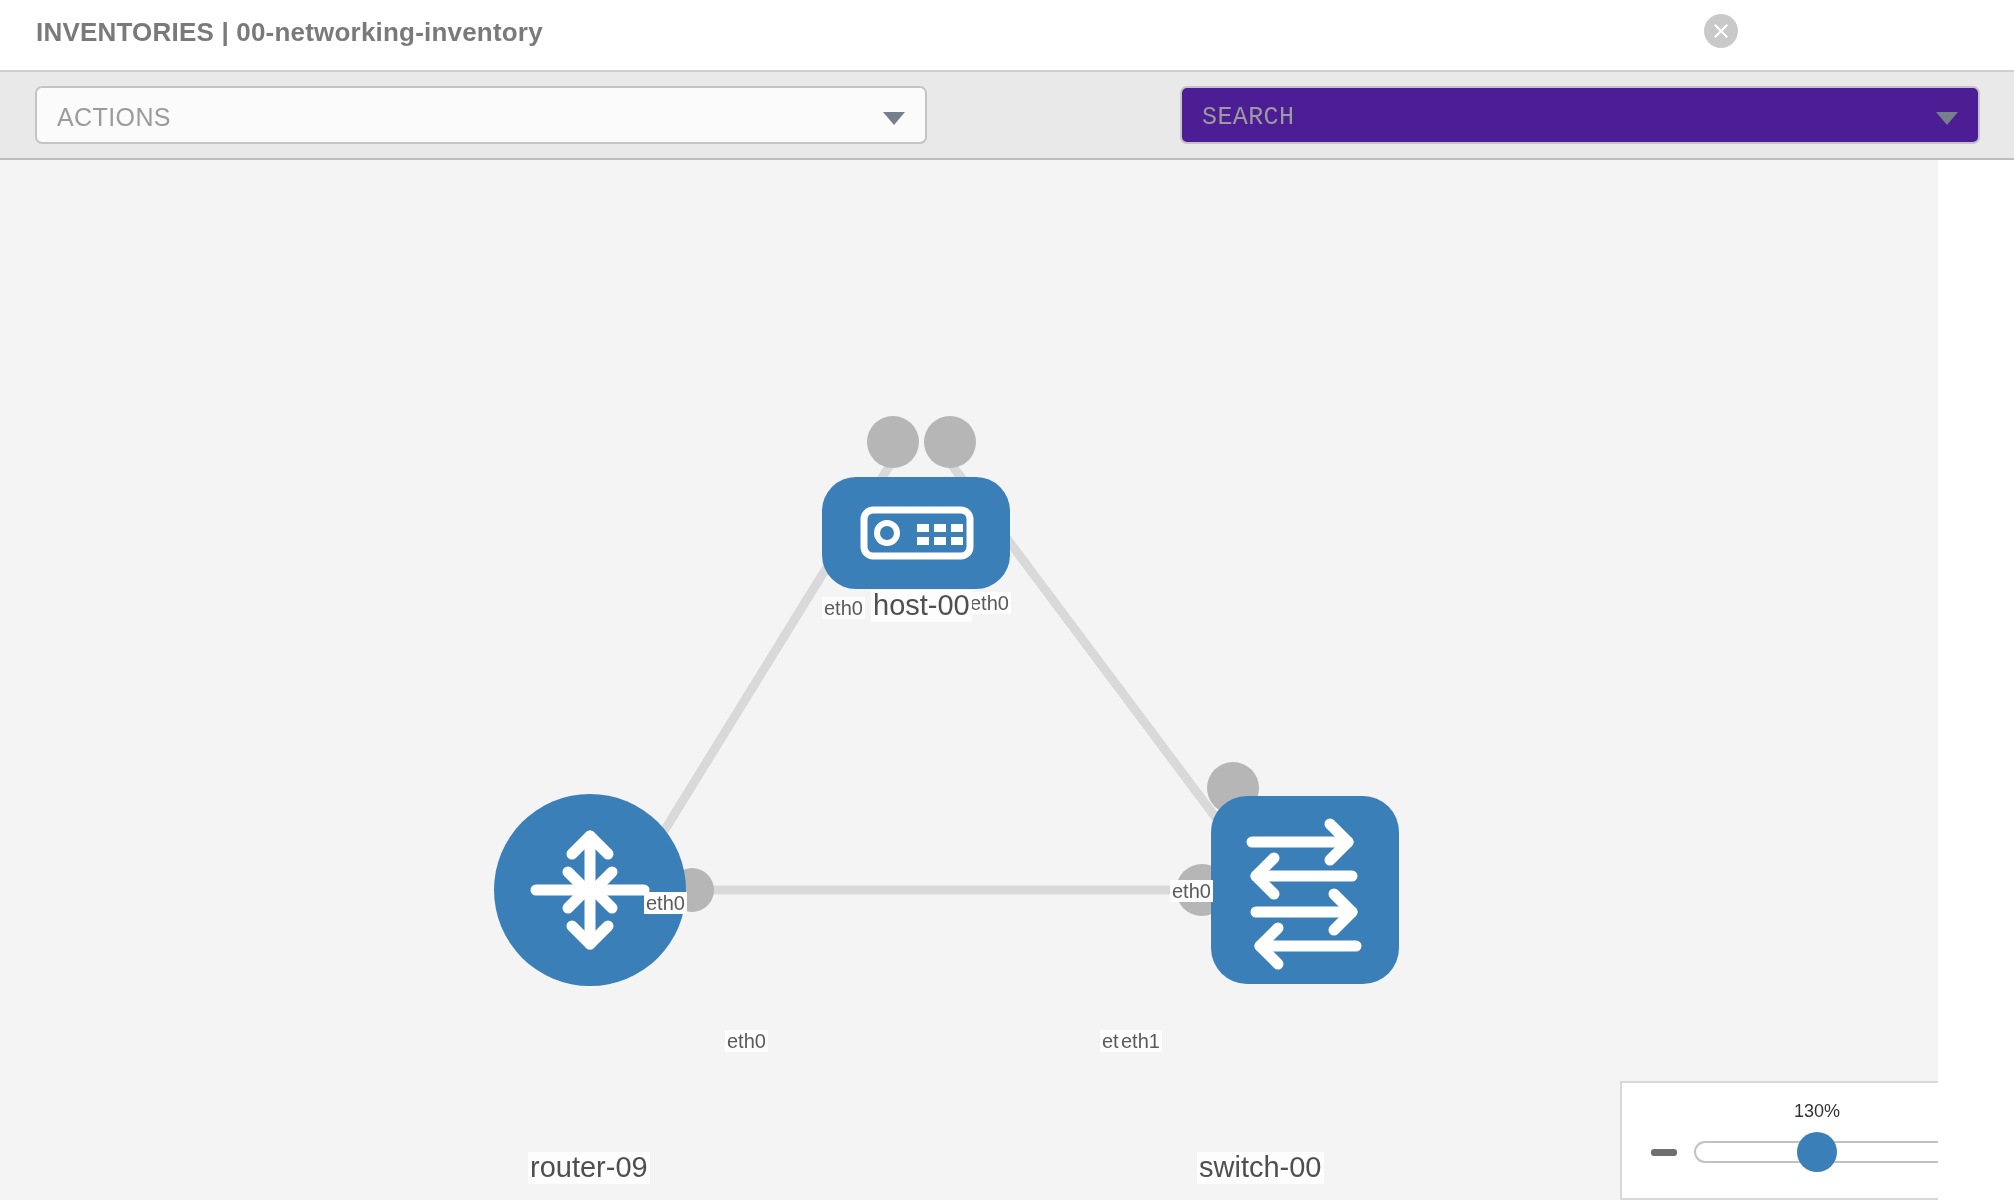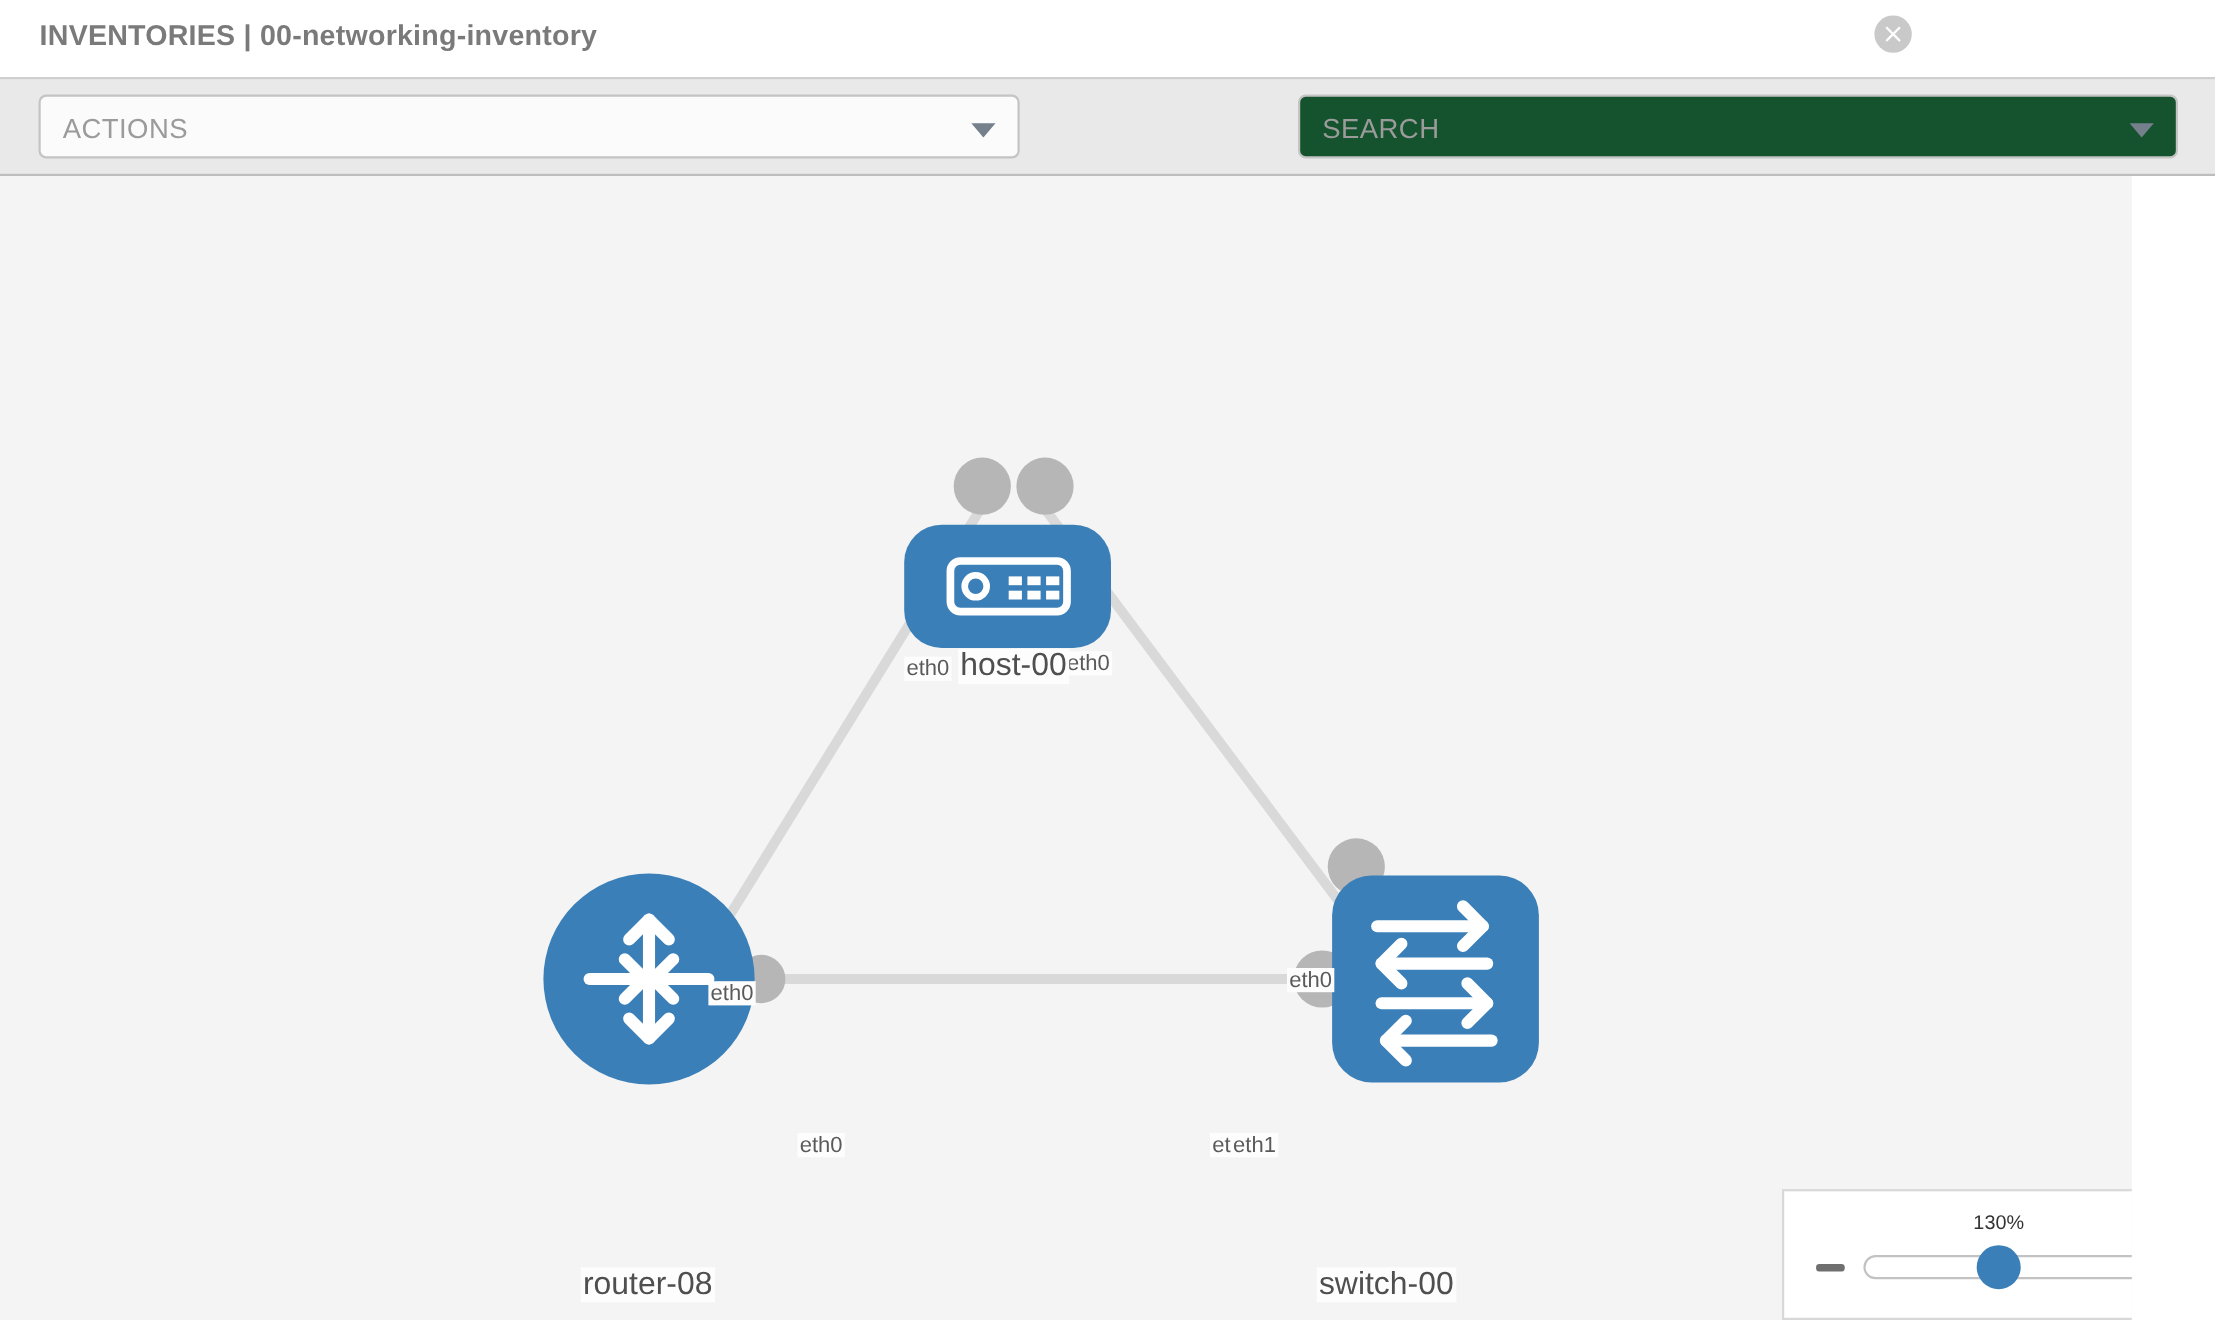--- a/index.html
+++ b/index.html
@@ -103,25 +103,26 @@
   }
   .tool-icon.wrench { left: 1045px; top: 90px; }
   .tool-icon.key    { left: 1113px; top: 90px; }
 
   .search-select {
     position: absolute;
     left: 1180px;
     top: 14px;
     width: 800px;
     height: 58px;
-    background: #14532d;
+    background: #4c1d95;
     border: 2px solid #c4c4c4;
     border-radius: 7px;
     box-sizing: border-box;
     cursor: text;
+    font-family: Liberation Mono, monospace;
   }
   .search-select .label {
     position: absolute;
     left: 20px;
     top: 15px;
     font-size: 25px;
     color: #9b9b9b;
     letter-spacing: 0.4px;
   }
 
@@ -348,21 +349,21 @@
     <span class="iface-label" style="left:1170px; top:720px;">eth0</span>
 
     <span class="iface-label" style="left:1100px; top:870px;">eth0</span>
 
     <span class="iface-label" style="left:1119px; top:870px;">eth1</span>
 
     <span class="iface-label" style="left:725px; top:870px;">eth0</span>
 
     <span class="node-label" style="left:871px; top:430px;">host-00</span>
 
-    <span class="node-label" style="left:528px; top:992px;">router-08</span>
+    <span class="node-label" style="left:528px; top:992px;">router-09</span>
 
     <span class="node-label" style="left:1197px; top:992px;">switch-00</span>
 
     <div class="zoom-panel" style="left:1620px; top:921px;">
       <div class="zoom-pct">130%</div>
 
       <div class="zoom-minus">
         <svg width="28" height="28" viewBox="0 0 28 28">
           <rect x="1" y="10" width="26" height="7" rx="3" fill="#6f6f6f"></rect>
         </svg>

